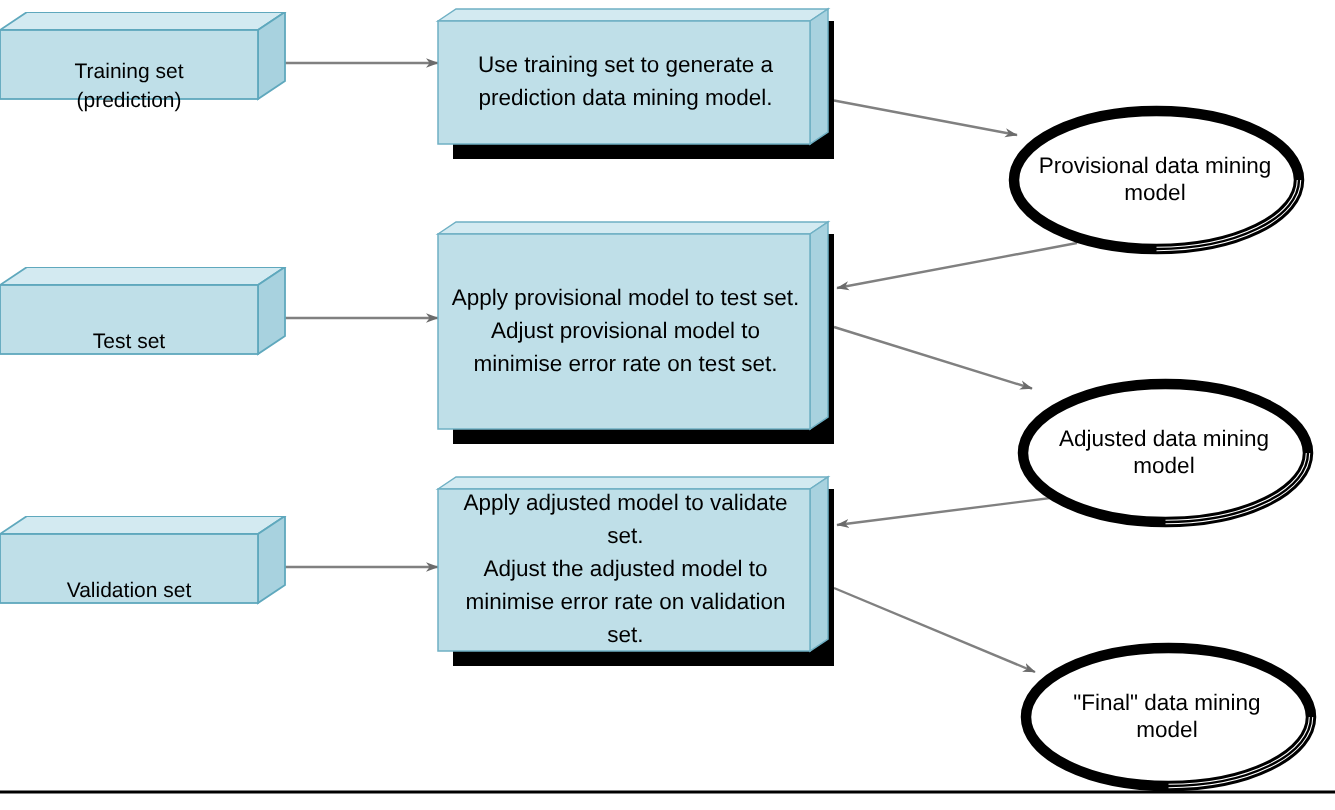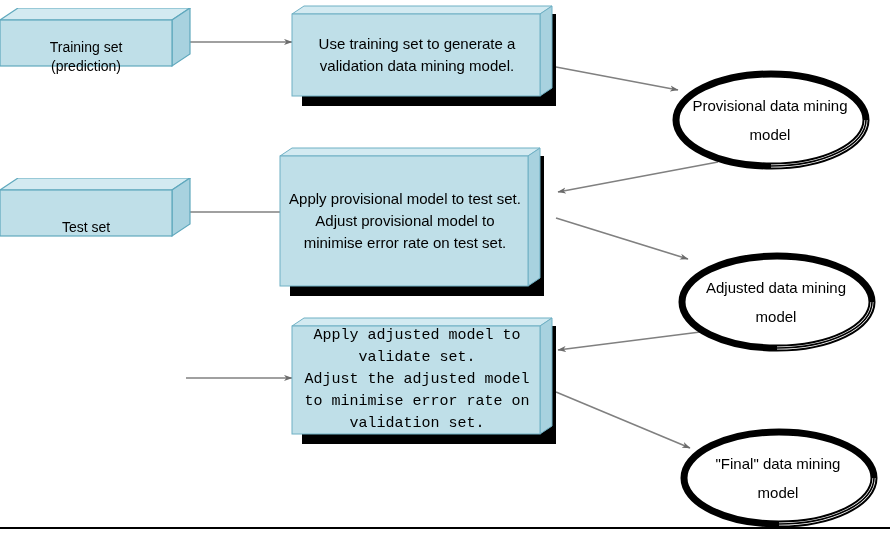--- a/index.html
+++ b/index.html
@@ -83,21 +83,21 @@
     left: -4px;
     top: 0;
     width: 204px;
     height: 100px;
     display: flex;
     flex-direction: column;
     align-items: center;
     justify-content: center;
     text-align: center;
     font-size: 15px;
-    line-height: 29px;
+    line-height: 18px;
     color: #000000;
     white-space: pre-line;
   }
 
   
   .bottom-rule {
     position: absolute;
     left: 0;
     top: 527px;
     width: 890px;
@@ -149,54 +149,62 @@
 
   <div class="databox" style="left:0px; top:178px;border-radius:21px;">
     <svg class="db-svg" width="192" height="60" viewBox="0 0 192 60">
       <polygon points="0,12 18,0 190,0 172,12" fill="#d3eaf1" stroke="#5fa8bd" stroke-width="1.2"></polygon>
       <polygon points="172,12 190,0 190,46 172,58" fill="#a8d2df" stroke="#5fa8bd" stroke-width="1.2"></polygon>
       <rect x="0" y="12" width="172" height="46" fill="#bfdfe8" stroke="#5fa8bd" stroke-width="1.2"></rect>
     </svg>
     <div class="db-label" style="white-space:pre-line;">Test set</div>
   </div>
 
+  <div class="databox" style="left:0px; top:344px;">
+    <svg class="db-svg" width="192" height="60" viewBox="0 0 192 60">
+      <polygon points="0,12 18,0 190,0 172,12" fill="#d3eaf1" stroke="#5fa8bd" stroke-width="1.2"></polygon>
+      <polygon points="172,12 190,0 190,46 172,58" fill="#a8d2df" stroke="#5fa8bd" stroke-width="1.2"></polygon>
+      <rect x="0" y="12" width="172" height="46" fill="#bfdfe8" stroke="#5fa8bd" stroke-width="1.2"></rect>
+    </svg>
+    <div class="db-label" style="white-space:pre-line;">Validation set</div>
+  </div>
 
   <div class="procbox" style="left:290px; top:4px; height:98px;">
     <svg class="pb-svg" width="268" height="104" viewBox="0 0 268 104">
 
       <rect x="12" y="10" width="254" height="92" fill="#000000"></rect>
 
       <polygon points="2,10 14,2 262,2 250,10" fill="#d3eaf1" stroke="#6fb0c4" stroke-width="1"></polygon>
 
       <polygon points="250,10 262,2 262,84 250,92" fill="#a8d2df" stroke="#6fb0c4" stroke-width="1"></polygon>
 
       <rect x="2" y="10" width="248" height="82" fill="#bfdfe8" stroke="#6fb0c4" stroke-width="1"></rect>
     </svg>
-    <div class="pb-label" style="top:10px; height:82px;">Use training set to generate a validation data mining model.</div>
-  </div>
-
-  <div class="procbox" style="left:278px; top:146px; height:146px;">
+    <div class="pb-label" style="top:10px; height:82px;">Use training set to generate a prediction data mining model.</div>
+  </div>
+
+  <div class="procbox" style="left:290px; top:146px; height:146px;">
     <svg class="pb-svg" width="268" height="152" viewBox="0 0 268 152">
       <rect x="12" y="10" width="254" height="140" fill="#000000"></rect>
       <polygon points="2,10 14,2 262,2 250,10" fill="#d3eaf1" stroke="#6fb0c4" stroke-width="1"></polygon>
       <polygon points="250,10 262,2 262,132 250,140" fill="#a8d2df" stroke="#6fb0c4" stroke-width="1"></polygon>
       <rect x="2" y="10" width="248" height="130" fill="#bfdfe8" stroke="#6fb0c4" stroke-width="1"></rect>
     </svg>
     <div class="pb-label" style="top:10px; height:130px;">Apply provisional model to test set.
 Adjust provisional model to minimise error rate on test set.</div>
   </div>
 
   <div class="procbox" style="left:290px; top:316px; height:124px;">
     <svg class="pb-svg" width="268" height="130" viewBox="0 0 268 130">
       <rect x="12" y="10" width="254" height="118" fill="#000000"></rect>
       <polygon points="2,10 14,2 262,2 250,10" fill="#d3eaf1" stroke="#6fb0c4" stroke-width="1"></polygon>
       <polygon points="250,10 262,2 262,110 250,118" fill="#a8d2df" stroke="#6fb0c4" stroke-width="1"></polygon>
       <rect x="2" y="10" width="248" height="108" fill="#bfdfe8" stroke="#6fb0c4" stroke-width="1"></rect>
     </svg>
-    <div class="pb-label" style="top:10px; height:108px;font-family:Liberation Mono, monospace;">Apply adjusted model to validate set.
+    <div class="pb-label" style="top:10px; height:108px;">Apply adjusted model to validate set.
 Adjust the adjusted model to minimise error rate on validation set.</div>
   </div>
 
   <div class="ellipse" style="left:672px; top:70px;">
     <svg class="el-svg" width="200" height="102" viewBox="0 0 200 102">
       <ellipse cx="99" cy="50" rx="95" ry="46" fill="#ffffff" stroke="#000000" stroke-width="7"></ellipse>
       <path d="M 99 96 A 95 46 0 0 0 194 50" fill="none" stroke="#ffffff" stroke-width="3"></path>
       <ellipse cx="99" cy="50" rx="95" ry="46" fill="none" stroke="#000000" stroke-width="1.6"></ellipse>
     </svg>
     <div class="el-label">Provisional data mining

